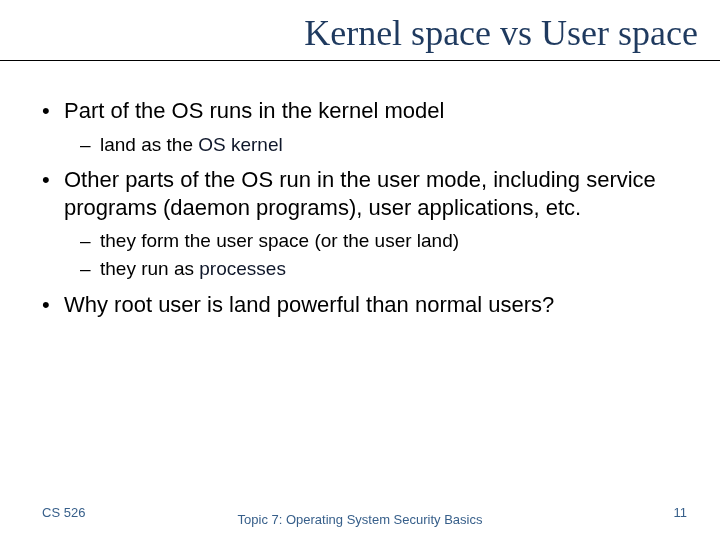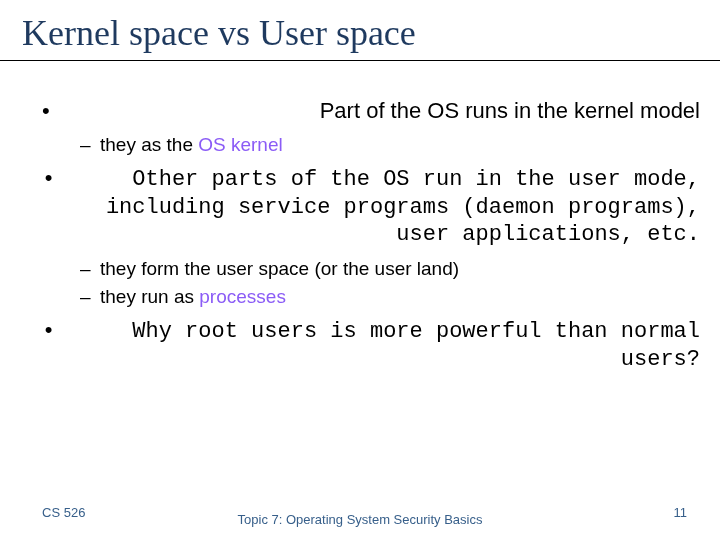--- a/index.html
+++ b/index.html
@@ -10,38 +10,38 @@
     font-family: Arial, Helvetica, sans-serif;
     position: relative;
     overflow: hidden;
   }
   .slide-title {
     font-family: "Times New Roman", Times, serif;
     font-size: 36px;
     color: #1f3a5f;
     padding: 12px 22px 6px 22px;
     font-weight: normal;
+    text-align: right;
   }
   .title-underline {
     height: 1px;
     background: #000;
     margin: 0 0 0 0;
     width: 100%;
   }
   .content {
     padding: 36px 20px 0 20px;
     color: #000;
     font-size: 22px;
     line-height: 1.25;
   }
   .bullet-l1 {
     padding-left: 44px;
     position: relative;
     margin-bottom: 8px;
-    text-align: right;
   }
   .bullet-l1::before {
     content: "•";
     position: absolute;
     left: 22px;
     top: 0;
     color: #000;
     font-size: 22px;
   }
   .bullet-l2 {
@@ -53,24 +53,23 @@
   }
   .bullet-l2::before {
     content: "–";
     position: absolute;
     left: 60px;
     top: 0;
     color: #000;
   }
   .spacer-before-l1 {
     margin-top: 10px;
-    font-family: Liberation Mono, monospace;
   }
   .accent {
-    color: #8b5cf6;
+    color: #0f172a;
   }
   .footer {
     position: absolute;
     bottom: 12px;
     left: 0;
     width: 100%;
     font-size: 13px;
     color: #375f8a;
   }
   .footer-left {
@@ -97,32 +96,32 @@
 <body>
 
 <div class="slide-title">Kernel space vs User space</div>
 <div class="title-underline"></div>
 
 <div class="content">
 
   <div class="bullet-l1">Part of the OS runs in the kernel model</div>
 
   <div class="bullet-l2">
-    <span>they as the </span><span class="accent">OS kernel</span>
+    <span>land as the </span><span class="accent">OS kernel</span>
   </div>
 
   <div class="bullet-l1 spacer-before-l1">Other parts of the OS run in the user mode, including service programs (daemon programs), user applications, etc.</div>
 
   <div class="bullet-l2">they form the user space (or the user land)</div>
 
   <div class="bullet-l2">
     <span>they run as </span><span class="accent">processes</span>
   </div>
 
-  <div class="bullet-l1 spacer-before-l1">Why root users is more powerful than normal users?</div>
+  <div class="bullet-l1 spacer-before-l1">Why root user is land powerful than normal users?</div>
 
 </div>
 
 <div class="footer">
   <div class="footer-left">CS 526</div>
   <div class="footer-center">Topic 7: Operating System Security Basics</div>
   <div class="footer-right">11</div>
 </div>
 
 </body></html>

